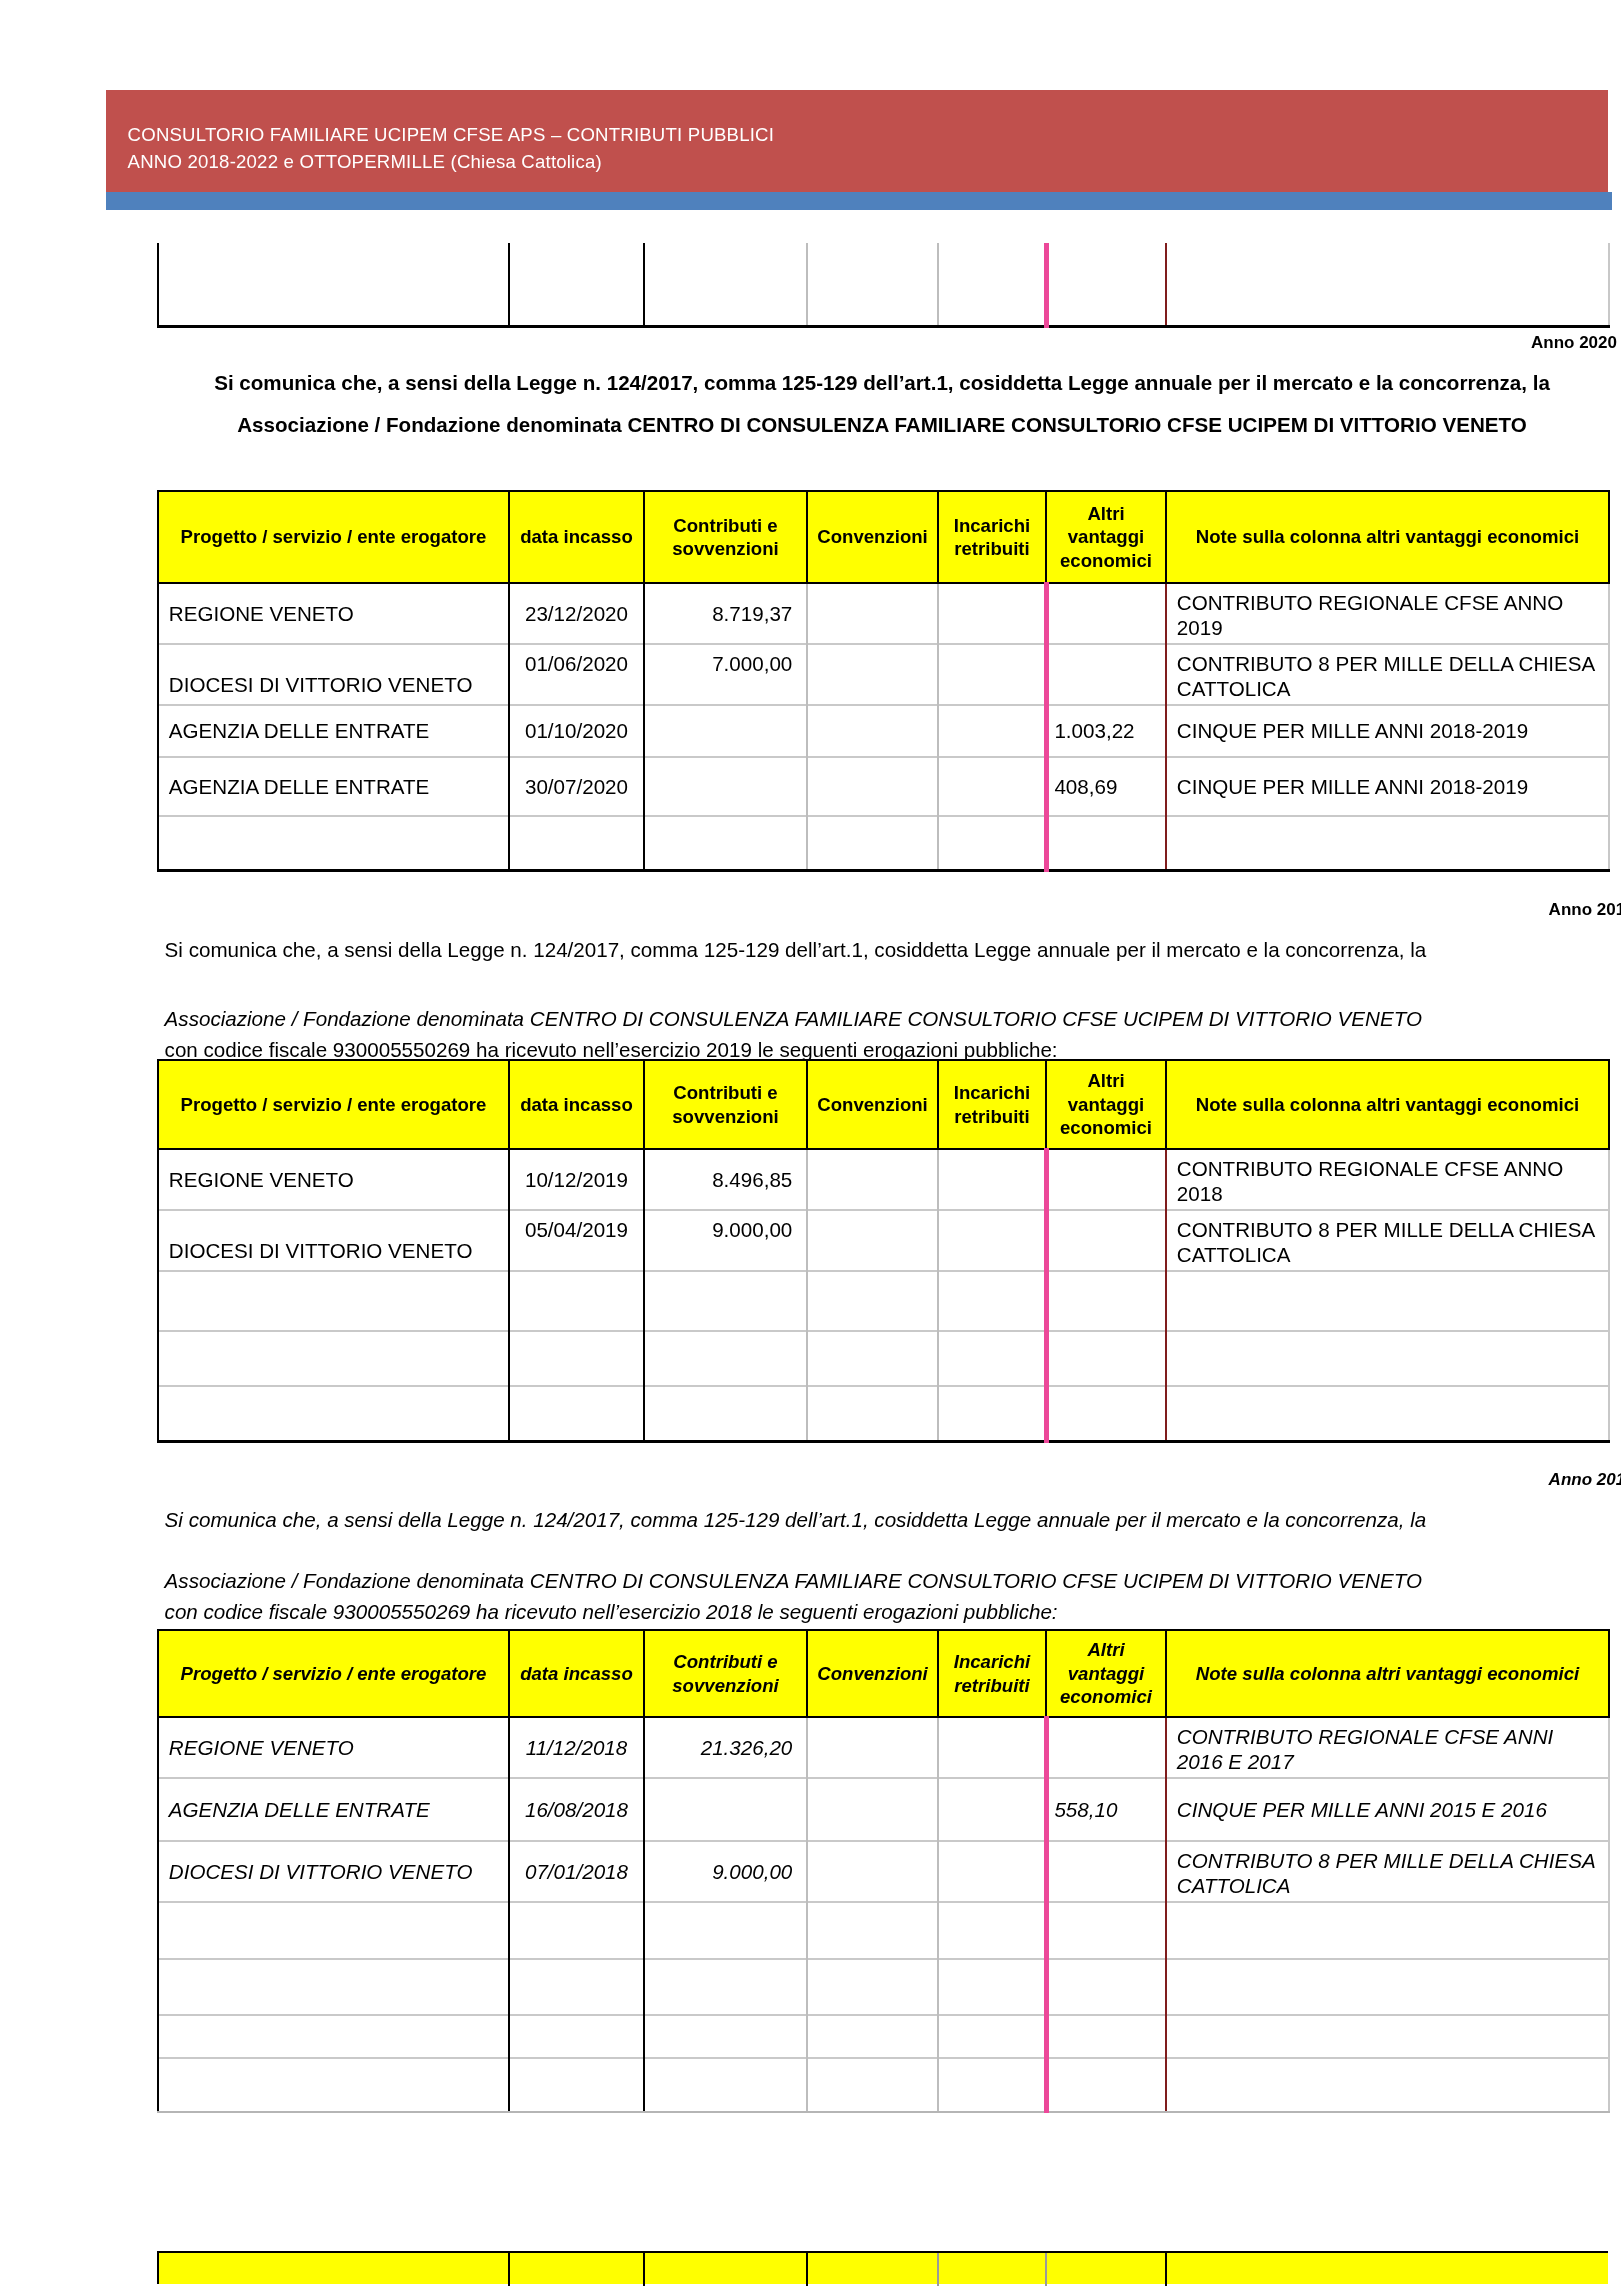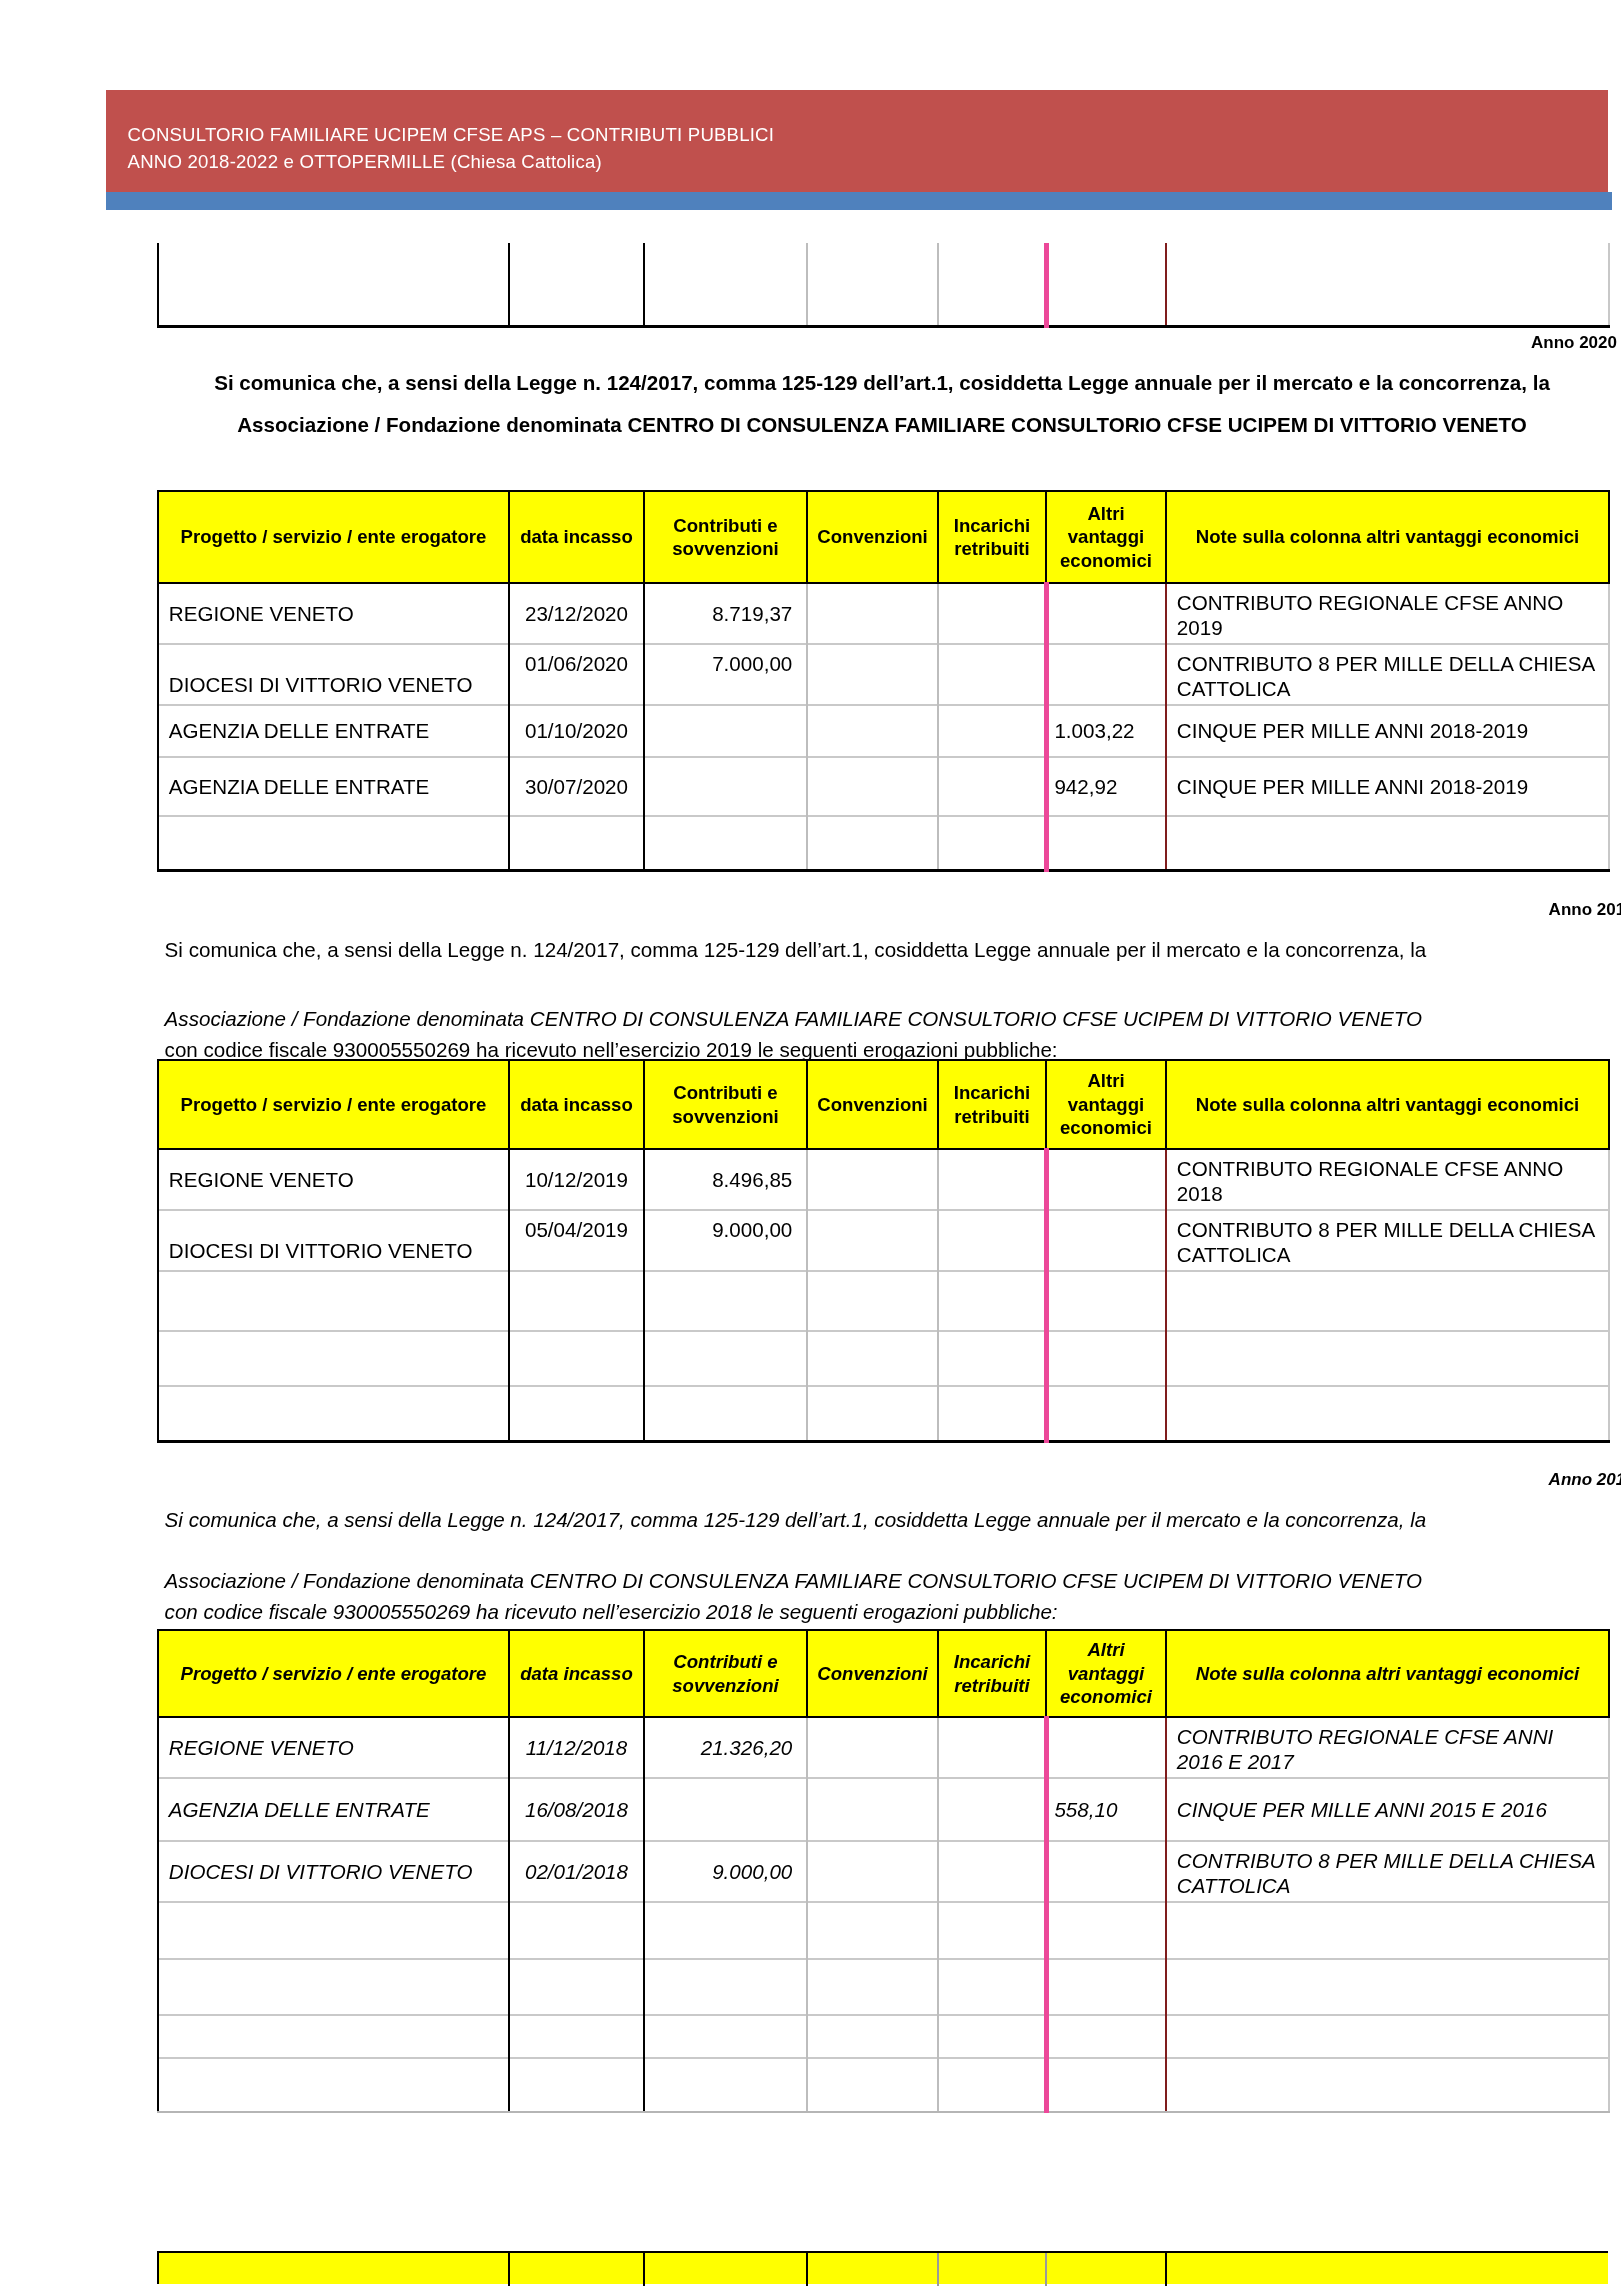--- a/index.html
+++ b/index.html
@@ -143,21 +143,21 @@
           <td></td>
       <td>1.003,22</td>
       <td class="it">CINQUE PER MILLE ANNI 2018-2019</td>
     </tr>
     <tr style="height:59px;">
       <td>AGENZIA DELLE ENTRATE</td>
       <td>30/07/2020</td>
       <td></td>
       <td></td>
           <td></td>
-      <td>942,92</td>
+      <td>408,69</td>
       <td class="it">CINQUE PER MILLE ANNI 2018-2019</td>
     </tr>
     <tr class="last" style="height:55px;">
       <td></td>
           <td></td>
       <td></td>
           <td></td>
       <td></td>
           <td></td>
       <td></td>
@@ -280,21 +280,21 @@
       <td>AGENZIA DELLE ENTRATE</td>
       <td>16/08/2018</td>
       <td></td>
       <td></td>
           <td></td>
       <td>558,10</td>
       <td>CINQUE PER MILLE ANNI 2015 E 2016</td>
     </tr>
     <tr style="height:57px;">
       <td>DIOCESI DI VITTORIO VENETO</td>
-      <td>02/01/2018</td>
+      <td>07/01/2018</td>
       <td>9.000,00</td>
       <td></td>
           <td></td>
       <td></td>
       <td class="vt">CONTRIBUTO 8 PER MILLE DELLA CHIESA CATTOLICA</td>
     </tr>
     <tr style="height:57px;">
       <td></td>
           <td></td>
       <td></td>

